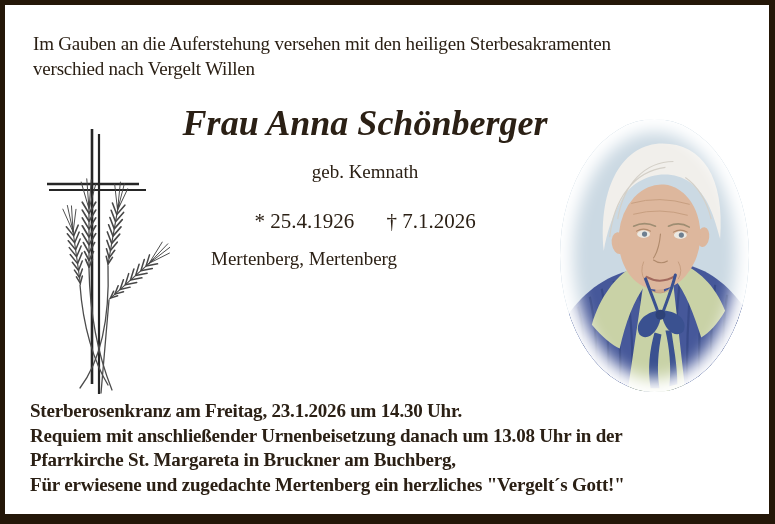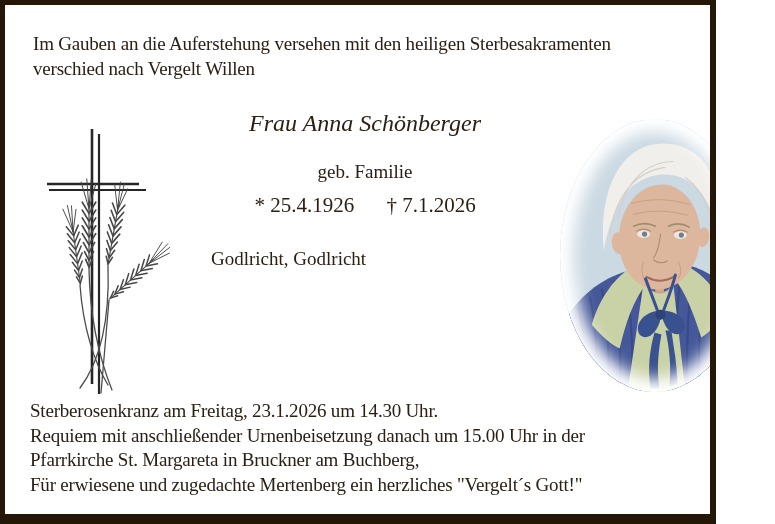--- a/index.html
+++ b/index.html
@@ -2,38 +2,38 @@
 <html style="--ink: #2b2015; --frame: #241708; --line-art: #262626; --stem: #4c4c4c; --photo-bg: #cbd9e3; --skin: #ddb79d; --hair: #f1efeb; --vest: #46589a; --vest-rib: #324580; --collar: #c9d2a6; --ribbon: #3a5190;"><head>
 <meta charset="utf-8">
 <style>
   :root{
     --ink:#2b2015; --frame:#241708; --line-art:#262626; --stem:#4c4c4c;
     --photo-bg:#cbd9e3; --skin:#ddb79d; --hair:#f1efeb; --vest:#46589a;
     --vest-rib:#324580; --collar:#c9d2a6; --ribbon:#3a5190;
   }
   html,body{margin:0;padding:0;background:#ffffff;}
   .page{
-    position:relative; width:716px; height:524px; background:#ffffff;
+    position:relative; width:775px; height:524px; background:#ffffff;
     font-family:"Liberation Serif","DejaVu Serif",serif; color:var(--ink);
     overflow:hidden;
   }
   .frame{
     position:absolute; inset:0; box-sizing:border-box; pointer-events:none;
     border-style:solid; border-color:var(--frame);
     border-top-width:5px; border-left-width:5px; border-right-width:6px; border-bottom-width:10px;
   }
   .intro{position:absolute; left:33px; top:31px; font-size:19px; line-height:25px; letter-spacing:-0.2px;}
   .center-col{position:absolute; left:15px; top:0; width:700px; text-align:center;}
-  .title{position:absolute; left:0; top:101px; width:100%; font-style:italic; font-size:24px; line-height:44px;}
+  .title{position:absolute; left:0; top:101px; width:100%; font-style:italic; font-size:36px; line-height:44px;font-weight:bold;}
   .geb{position:absolute; left:0; top:161px; width:100%; font-size:19px;}
-  .dates{position:absolute; left:0; top:193px; width:100%; font-size:21px;}
+  .dates{position:absolute; left:0; top:209px; width:100%; font-size:21px;}
   .dates .death{margin-left:27px;}
   .places{position:absolute; left:211px; top:248px; font-size:19px;}
   .mourning{position:absolute; left:211px; top:287px; font-size:19px; line-height:24.5px;}
-  .service{position:absolute; left:30px; top:399px; font-size:19px; line-height:24.6px; letter-spacing:-0.2px;}
+  .service{position:absolute; left:30px; top:399px; font-size:19px; line-height:24.6px; letter-spacing:-0.2px;font-weight:bold;}
   .cross-art{position:absolute; left:28px; top:122px; width:162px; height:276px;}
   .photo{position:absolute; left:560px; top:119px; width:189px; height:273px; border-radius:50%; overflow:hidden;}
   .photo svg{display:block; width:100%; height:100%;}
   .photo::after{content:""; position:absolute; inset:0; border-radius:50%;
     box-shadow:inset 0 0 16px 13px #ffffff; pointer-events:none;}
   
   .x-line{stroke:var(--line-art); fill:none;}
   .ear{stroke:#474747; fill:none; stroke-linecap:round;}
   .stem{stroke:var(--stem); stroke-width:1.3; fill:none; stroke-linecap:round;}
   
@@ -89,28 +89,28 @@
     <g>
       <path class="stem" d="M52,163 C55,205 66,240 80,263"></path>
       <path class="stem" d="M61,147 C62,200 72,238 84,268"></path>
       <path class="stem" d="M80,144 C82,205 70,242 52,266"></path>
       <path class="stem" d="M81,178 C78,215 75,245 73,271"></path>
     </g>
   </svg>
 
   <div class="center-col">
     <div class="title">Frau Anna Schönberger</div>
-    <div class="geb">geb. Familie</div>
+    <div class="geb">geb. Kemnath</div>
     <div class="dates">
       <span class="birth">* 25.4.1926</span>
       <span class="death">† 7.1.2026</span>
     </div>
   </div>
 
-  <div class="places">Godlricht, Godlricht</div>
+  <div class="places">Mertenberg, Mertenberg</div>
 
 
   <div class="photo">
     <svg viewBox="0 0 190 273" aria-hidden="true">
       <rect class="p-bg" x="0" y="0" width="190" height="273"></rect>
       <path class="p-neck" d="M84,150 L82,202 L122,200 L116,148 Z"></path>
       <g>
         <path class="p-vest" d="M0,273 L0,208 C18,178 40,160 68,152 L96,168 L90,273 Z"></path>
         <path class="p-vest" d="M190,273 L190,196 C172,168 152,152 128,146 L104,162 L110,273 Z"></path>
         <path class="p-rib" d="M12,273 C14,240 12,215 6,198 M24,273 C26,238 24,210 18,188 M36,273 C38,236 36,206 30,178 M48,273 C50,234 48,202 42,170 M60,273 C62,232 60,200 54,162 M72,273 C74,232 72,202 66,158 M84,273 C85,232 84,205 80,168"></path>
@@ -149,19 +149,19 @@
         <path class="p-ribbon" d="M104,192 C118,192 129,202 124,213 C116,221 105,210 103,199 Z"></path>
         <circle class="p-ribbon-dark" cx="101" cy="196" r="5"></circle>
         <path class="p-ribbon" d="M95,214 C90,232 88,250 91,270 L100,270 C97,250 99,232 102,216 Z"></path>
         <path class="p-ribbon" d="M106,212 C110,230 112,248 110,268 L118,266 C118,246 114,228 112,212 Z"></path>
       </g>
     </svg>
   </div>
 
   <div class="service">
     <div>Sterberosenkranz am Freitag, 23.1.2026 um 14.30 Uhr.</div>
-    <div>Requiem mit anschließender Urnenbeisetzung danach um 15.00 Uhr in der</div>
+    <div>Requiem mit anschließender Urnenbeisetzung danach um 13.08 Uhr in der</div>
     <div>Pfarrkirche St. Margareta in Bruckner am Buchberg,</div>
     <div>Für erwiesene und zugedachte Mertenberg ein herzliches "Vergelt´s Gott!"</div>
   </div>
 
   <div class="frame"></div>
 </div>
 
 </body></html>

